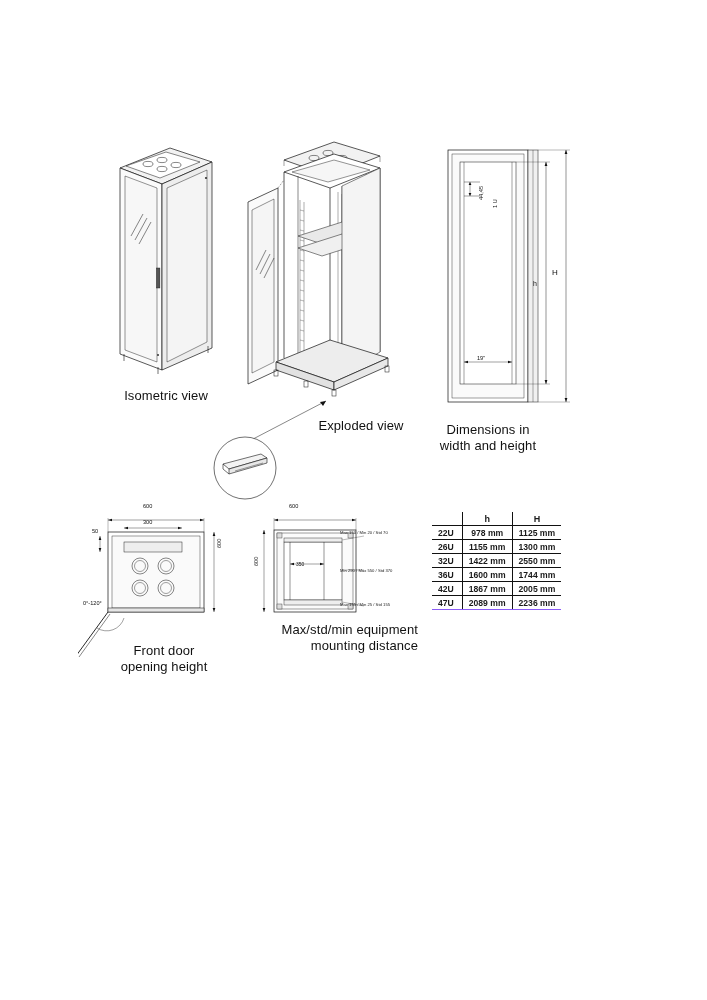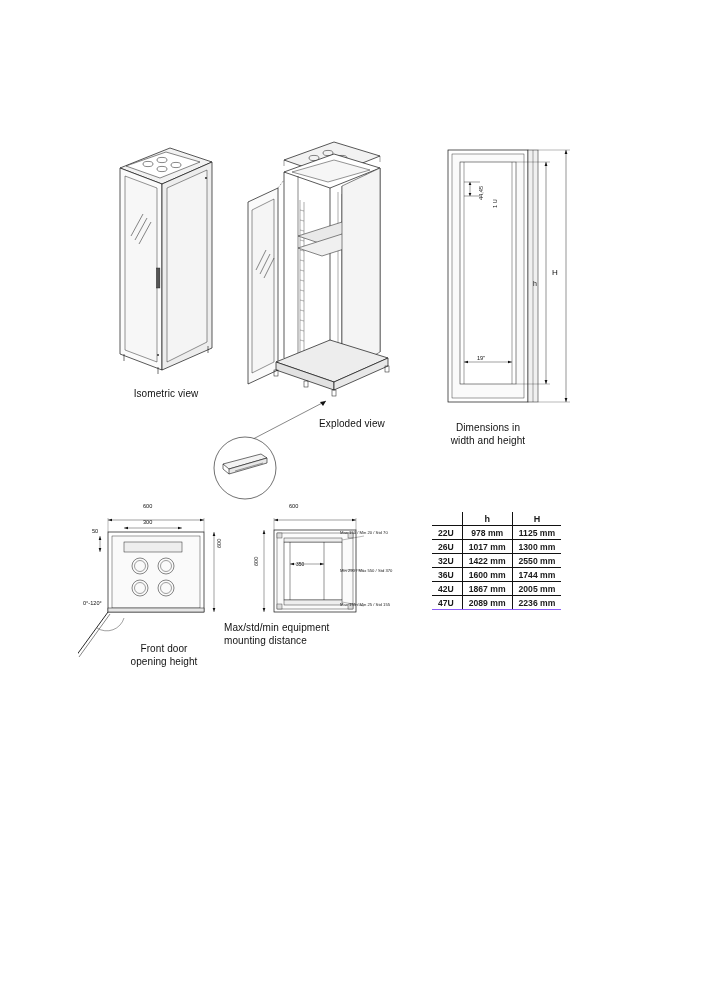--- a/index.html
+++ b/index.html
@@ -19,21 +19,21 @@
     position: absolute;
     left: 0; top: 0;
     width: 707px;
     height: 1000px;
   }
   .fig {
     position: absolute;
   }
   .cap {
     position: absolute;
-    font-size: 10px;
+    font-size: 13px;
     color: #111;
     text-align: center;
     line-height: 1.25;
     letter-spacing: 0.1px;
   }
   .tiny {
     font-size: 4.2px;
     color: #222;
     line-height: 1.2;
   }
@@ -194,21 +194,21 @@
 
         <g stroke-width="0.5">
           <rect x="32" y="230" width="4" height="6"></rect>
           <rect x="90" y="250" width="4" height="6"></rect>
           <rect x="143" y="226" width="4" height="6"></rect>
           <rect x="62" y="241" width="4" height="6"></rect>
         </g>
       </g>
     </svg>
   </div>
-  <div class="cap" style="left:292px; top:418px; width:120px;">Exploded view</div>
+  <div class="cap" style="left:301px; top:418px; width:120px;">Exploded view</div>
 
   <svg class="fig" style="left:210px; top:395px;" width="140" height="60">
     <line x1="22" y1="55" x2="116" y2="6" stroke="#111" stroke-width="0.5"></line>
     <polygon points="116,6 110,7 113,11" fill="#111"></polygon>
   </svg>
 
   <div class="fig" style="left:205px; top:428px;">
     <svg width="80" height="80" viewBox="0 0 80 80">
       <circle cx="40" cy="40" r="31" fill="#ffffff" stroke="#111" stroke-width="0.6"></circle>
       <g fill="none" stroke="#111" stroke-width="0.6">
@@ -365,42 +365,42 @@
         <line x1="96" y1="94" x2="118" y2="98" stroke-width="0.3"></line>
       </g>
     </svg>
   </div>
   <div class="dimtxt" style="left:289px; top:503px;">600</div>
   <div class="dimtxt" style="left:253px; top:566px; transform:rotate(-90deg); transform-origin:left top;">600</div>
   <div class="dimtxt" style="left:296px; top:561px; font-size:5px;">350</div>
   <div class="tiny" style="position:absolute; left:340px; top:530px;">Max 150 / Min 20 / Std 70</div>
   <div class="tiny" style="position:absolute; left:340px; top:568px;">Min 290 / Max 550 / Std 370</div>
   <div class="tiny" style="position:absolute; left:340px; top:602px;">Max 155 / Min 25 / Std 155</div>
-  <div class="cap" style="left:224px; top:622px; width:180px; text-align:left;">
+  <div class="cap" style="left:238px; top:622px; width:180px; text-align:right;">
     <span>Max/std/min equipment</span><br>
     <span>mounting distance</span>
   </div>
 
   <table class="spec-table">
     <thead>
       <tr>
         <th class="unit-h"></th>
         <th class="valh-h">h</th>
         <th>H</th>
       </tr>
     </thead>
     <tbody>
       <tr>
         <td class="unit">22U</td>
         <td class="valh">978 mm</td>
         <td>1125 mm</td>
       </tr>
       <tr>
         <td class="unit">26U</td>
-        <td class="valh">1017 mm</td>
+        <td class="valh">1155 mm</td>
         <td>1300 mm</td>
       </tr>
       <tr>
         <td class="unit">32U</td>
         <td class="valh">1422 mm</td>
         <td>2550 mm</td>
       </tr>
       <tr>
         <td class="unit">36U</td>
         <td class="valh">1600 mm</td>

